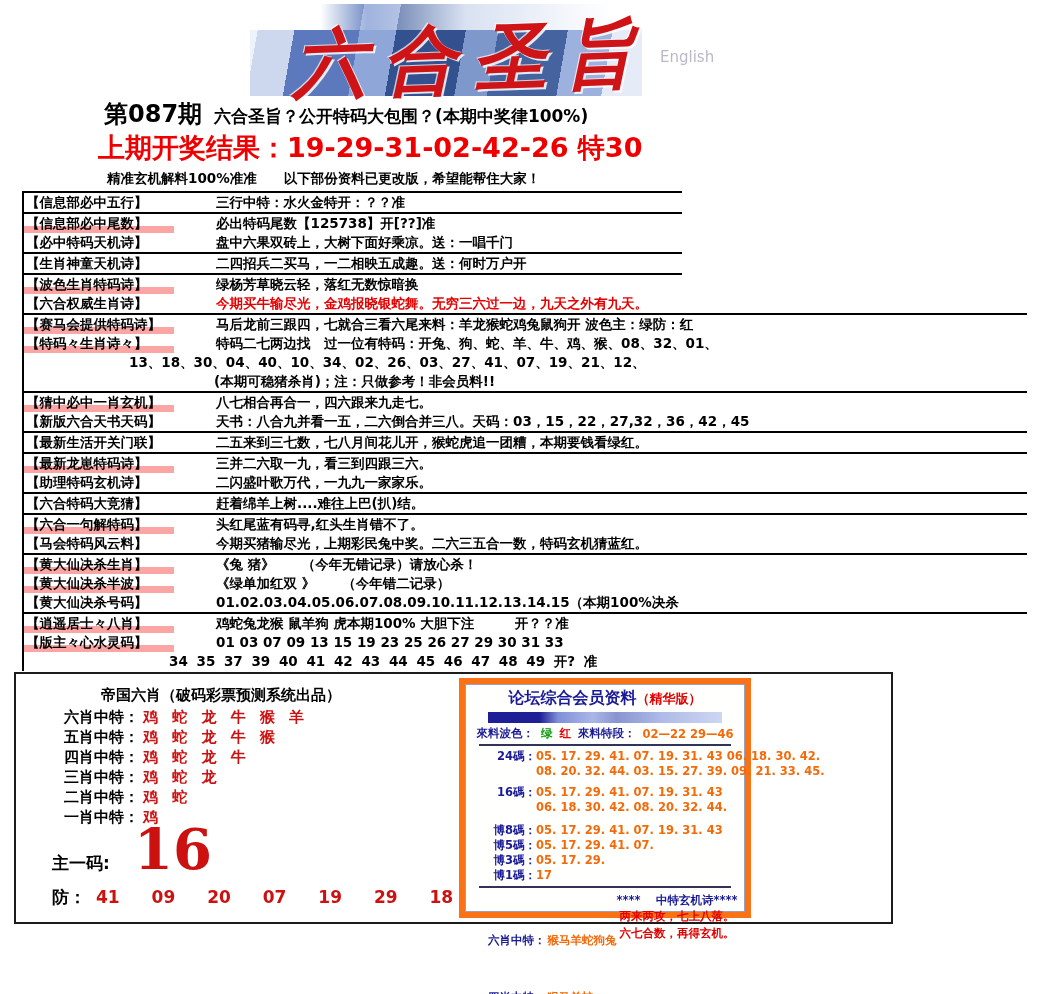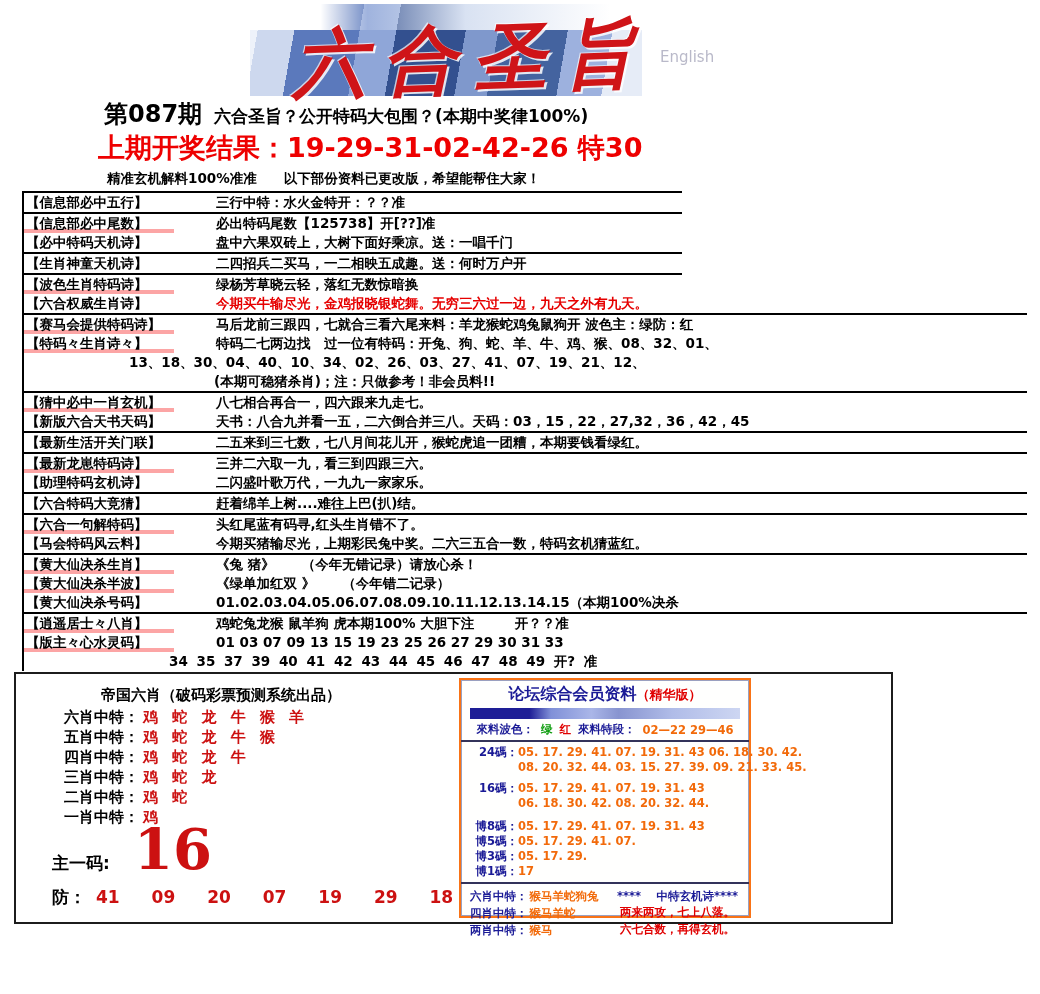--- a/index.html
+++ b/index.html
@@ -29,56 +29,56 @@
 
   
   .maintable{left:22px;top:191px;width:1005px;}
   .tgroup{border-left:2px solid #000;border-bottom:2px solid #000;box-sizing:border-box;}
   .tgroup.short{width:660px;}
   .tgroup.full{width:1005px;}
   .tgroup.first{border-top:2px solid #000;}
   .tgroup.last{border-bottom:none;}
   .trow{display:flex;height:19px;line-height:19px;font-weight:bold;font-size:13.5px;white-space:nowrap;}
   .tlabel{width:150px;flex-shrink:0;padding-left:2px;box-sizing:border-box;}
-  .tlabel.lb{border-bottom:4px solid #fca5a5;}
+  .tlabel.lb{border-bottom:7px solid #fca5a5;}
   .tcontent{padding-left:42px;}
   .textra{height:19px;line-height:19px;font-weight:bold;font-size:13.5px;white-space:nowrap;}
   .ind1{padding-left:105px;} .ind2{padding-left:190px;} .ind3{padding-left:145px;word-spacing:4px;}
   .red{color:#e60000;}
 
   
   .bottom-box{left:14px;top:672px;width:879px;height:252px;border:2px solid #1c1c1c;box-sizing:border-box;}
   .emp-title{position:absolute;left:40px;top:12px;width:330px;text-align:center;font-size:15px;font-weight:bold;white-space:nowrap;}
   .emp-rows{position:absolute;left:48px;top:33px;}
   .emp-row{height:20px;line-height:20px;font-size:15px;font-weight:bold;white-space:nowrap;}
   .emp-row .val{color:#cc1111;word-spacing:9px;margin-left:4px;}
   .main-code-label{position:absolute;left:36px;top:178px;font-size:17px;font-weight:bold;}
   .main-code{position:absolute;left:118px;top:142px;font-size:56px;font-weight:bold;color:#cc1111;
     font-family:"DejaVu Serif","Liberation Serif",serif;}
   .defend{position:absolute;left:36px;top:212px;font-size:17px;font-weight:bold;white-space:nowrap;}
   .defend .val{color:#cc1111;word-spacing:26px;margin-left:10px;}
 
   
   .forum-box{position:absolute;left:443px;top:4px;width:292px;height:240px;box-sizing:border-box;
-    border:2px solid #f97316;box-shadow:inset 0 0 0 1px #9aa0c0;padding:4px 9px;background:#fffffe;}
+    border:6px solid #f97316;box-shadow:inset 0 0 0 1px #9aa0c0;padding:4px 23px;background:#fffffe;}
   .forum-title{text-align:center;font-size:16px;font-weight:bold;color:#1a1a96;white-space:nowrap;}
   .forum-title .suffix{color:#e00000;font-size:13px;}
   .grad-bar{height:11px;margin:3px 0 3px 0;
     background:linear-gradient(90deg,#1e1e96 0 22%,#8090d8 30%,#aab6e8 45%,#8894d0 55%,#b0bce8 75%,#cdd6f2 100%);}
   .wave-line{display:flex;justify-content:center;gap:7px;font-size:11.5px;font-weight:bold;white-space:nowrap;margin:2px 0;align-items:center;}
   .navy{color:#1a1a96;} .green{color:#089a08;} .redt{color:#e00000;} .orange{color:#f26a0a;}
   .fdivider{border:none;border-top:2px solid #33335a;margin:3px -9px;}
   .code-row{display:flex;font-size:11.5px;line-height:15px;font-weight:bold;white-space:nowrap;}
   .code-label{width:48px;text-align:right;color:#1a1a96;flex-shrink:0;}
   .code-vals{color:#f26a0a;}
   .cont{padding-left:48px;color:#f26a0a;font-size:11.5px;line-height:15px;font-weight:bold;white-space:nowrap;}
   .mt2{margin-top:2px;} .mt6{margin-top:6px;} .mt8{margin-top:8px;}
   .forum-bottom{display:flex;margin-top:4px;}
   .zodiac{width:145px;}
-  .z-row{font-size:11.5px;line-height:17px;font-weight:bold;white-space:nowrap;}
+  .z-row{font-size:11.5px;line-height:17px;font-weight:bold;white-space:nowrap;margin-top:40px;}
   .z-row .val{color:#f26a0a;margin-left:2px;}
   .poem{flex:1;text-align:center;}
   .poem-title{font-size:11.5px;font-weight:bold;color:#1a1a96;line-height:16px;white-space:nowrap;}
   .poem-line{font-size:11.5px;font-weight:bold;color:#e00000;line-height:17px;white-space:nowrap;}
 </style>
 </head>
 <body>
 
 <div id="page">
 

